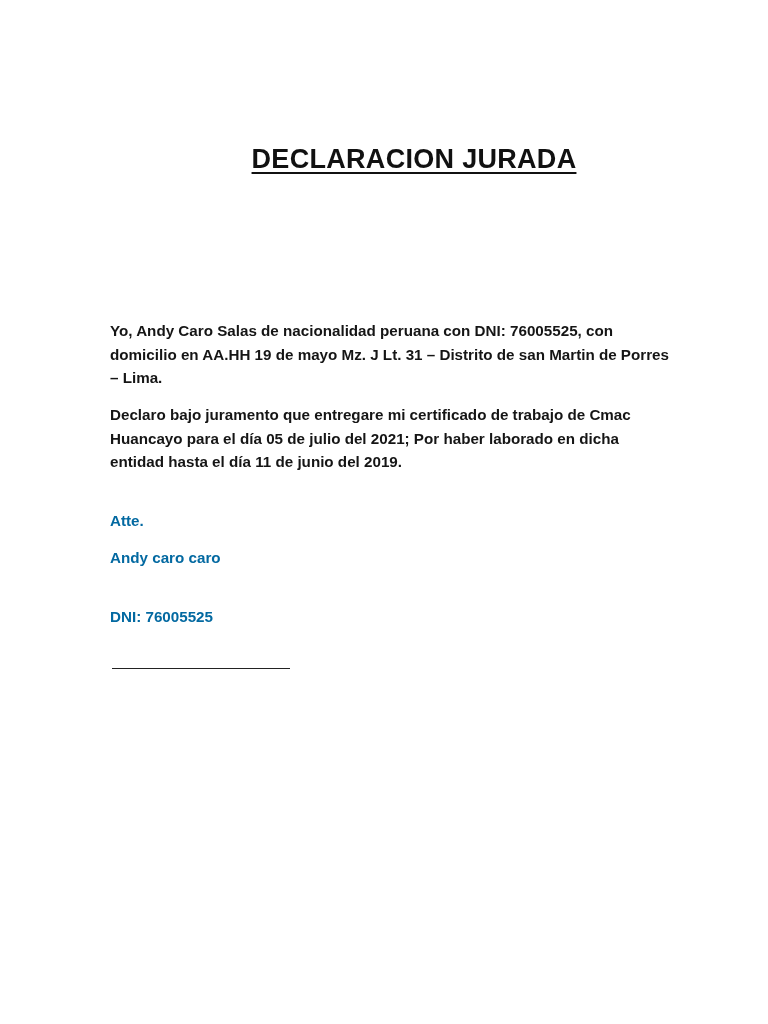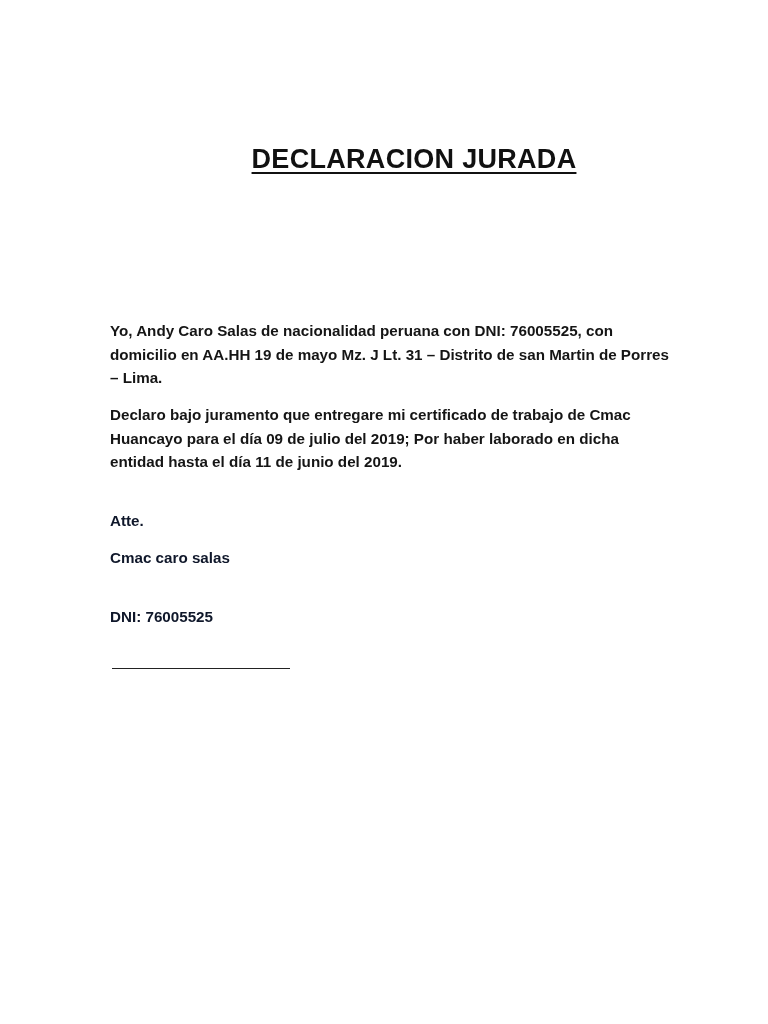--- a/index.html
+++ b/index.html
@@ -47,21 +47,21 @@
     color: #151515;
     margin-top: 48px;
   }
   .para1 { top: 271px; }
   .para2 { top: 355px; }
   .sig-line {
     position: absolute;
     left: 110px;
     font-size: 15.2px;
     font-weight: 600;
-    color: #0f172a;
+    color: #0369a1;
   }
   .atte { top: 512px; }
   .name { top: 549px; }
   .dni { top: 585px; margin-top: 23px; }
   .signature-rule {
     position: absolute;
     left: 112px;
     top: 668px;
     width: 178px;
     height: 0;
@@ -71,20 +71,20 @@
 </head>
 <body>
 
 <div class="page">
   <div class="title">
     <span>DECLARACION JURADA</span>
   </div>
 
   <div class="para para1">Yo, Andy Caro Salas de nacionalidad peruana con DNI: 76005525, con domicilio en AA.HH 19 de mayo Mz. J  Lt. 31 – Distrito de san Martin de Porres – Lima.</div>
 
-  <div class="para para2">Declaro bajo juramento que entregare mi certificado de trabajo de Cmac Huancayo para el día 09 de julio del 2019; Por haber laborado en dicha entidad hasta el día 11 de junio del 2019.</div>
+  <div class="para para2">Declaro bajo juramento que entregare mi certificado de trabajo de Cmac Huancayo para el día 05 de julio del 2021; Por haber laborado en dicha entidad hasta el día 11 de junio del 2019.</div>
 
   <div class="sig-line atte">Atte.</div>
-  <div class="sig-line name">Cmac caro salas</div>
+  <div class="sig-line name">Andy caro caro</div>
   <div class="sig-line dni">DNI: 76005525</div>
 
   <div class="signature-rule"></div>
 </div>
 
 </body></html>

